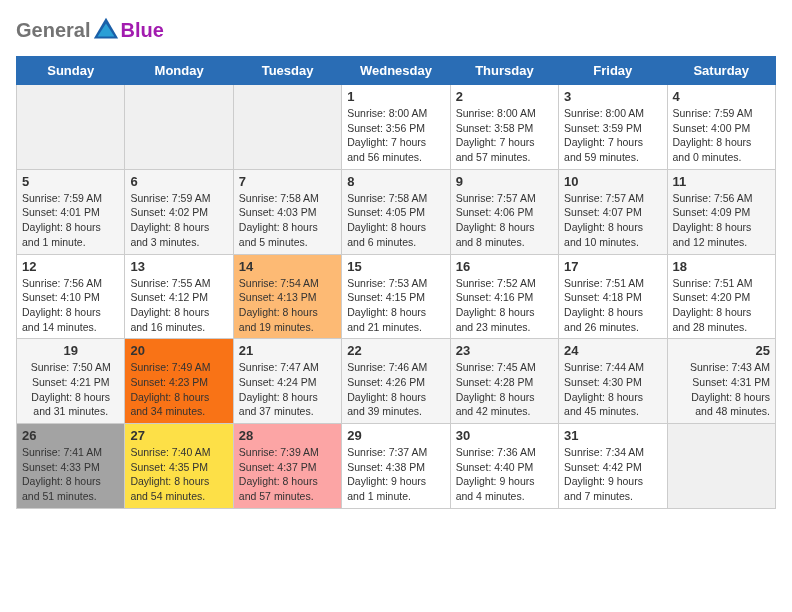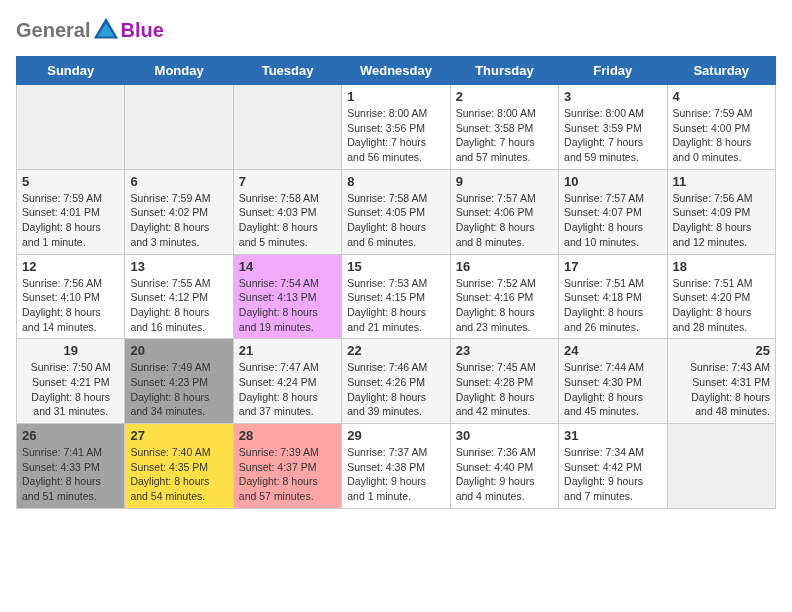--- a/index.html
+++ b/index.html
@@ -166,21 +166,21 @@
       </tr>
       <tr>
         <td style="background: rgb(255, 255, 255);">
           <span class="day-num">12</span>
           <div class="day-info">Sunrise: 7:56 AM<br>Sunset: 4:10 PM<br>Daylight: 8 hours<br>and 14 minutes.</div>
         </td>
         <td style="background: rgb(255, 255, 255);">
           <span class="day-num">13</span>
           <div class="day-info">Sunrise: 7:55 AM<br>Sunset: 4:12 PM<br>Daylight: 8 hours<br>and 16 minutes.</div>
         </td>
-        <td style="background: #f0abfc;">
+        <td style="background: #fdba74;">
           <span class="day-num">14</span>
           <div class="day-info">Sunrise: 7:54 AM<br>Sunset: 4:13 PM<br>Daylight: 8 hours<br>and 19 minutes.</div>
         </td>
         <td style="background: rgb(255, 255, 255);">
           <span class="day-num">15</span>
           <div class="day-info">Sunrise: 7:53 AM<br>Sunset: 4:15 PM<br>Daylight: 8 hours<br>and 21 minutes.</div>
         </td>
         <td style="background: rgb(255, 255, 255);">
           <span class="day-num">16</span>
           <div class="day-info">Sunrise: 7:52 AM<br>Sunset: 4:16 PM<br>Daylight: 8 hours<br>and 23 minutes.</div>
@@ -192,21 +192,21 @@
         <td style="background: rgb(255, 255, 255);">
           <span class="day-num">18</span>
           <div class="day-info">Sunrise: 7:51 AM<br>Sunset: 4:20 PM<br>Daylight: 8 hours<br>and 28 minutes.</div>
         </td>
       </tr>
       <tr>
         <td style="background: rgb(245, 245, 245); text-align: center;">
           <span class="day-num">19</span>
           <div class="day-info">Sunrise: 7:50 AM<br>Sunset: 4:21 PM<br>Daylight: 8 hours<br>and 31 minutes.</div>
         </td>
-        <td style="background: #a3a3a3; margin-left: 24px;">
+        <td style="background: #f97316; margin-left: 24px;">
           <span class="day-num">20</span>
           <div class="day-info">Sunrise: 7:49 AM<br>Sunset: 4:23 PM<br>Daylight: 8 hours<br>and 34 minutes.</div>
         </td>
         <td style="background: rgb(245, 245, 245);">
           <span class="day-num">21</span>
           <div class="day-info">Sunrise: 7:47 AM<br>Sunset: 4:24 PM<br>Daylight: 8 hours<br>and 37 minutes.</div>
         </td>
         <td style="background: rgb(245, 245, 245);">
           <span class="day-num">22</span>
           <div class="day-info">Sunrise: 7:46 AM<br>Sunset: 4:26 PM<br>Daylight: 8 hours<br>and 39 minutes.</div>

